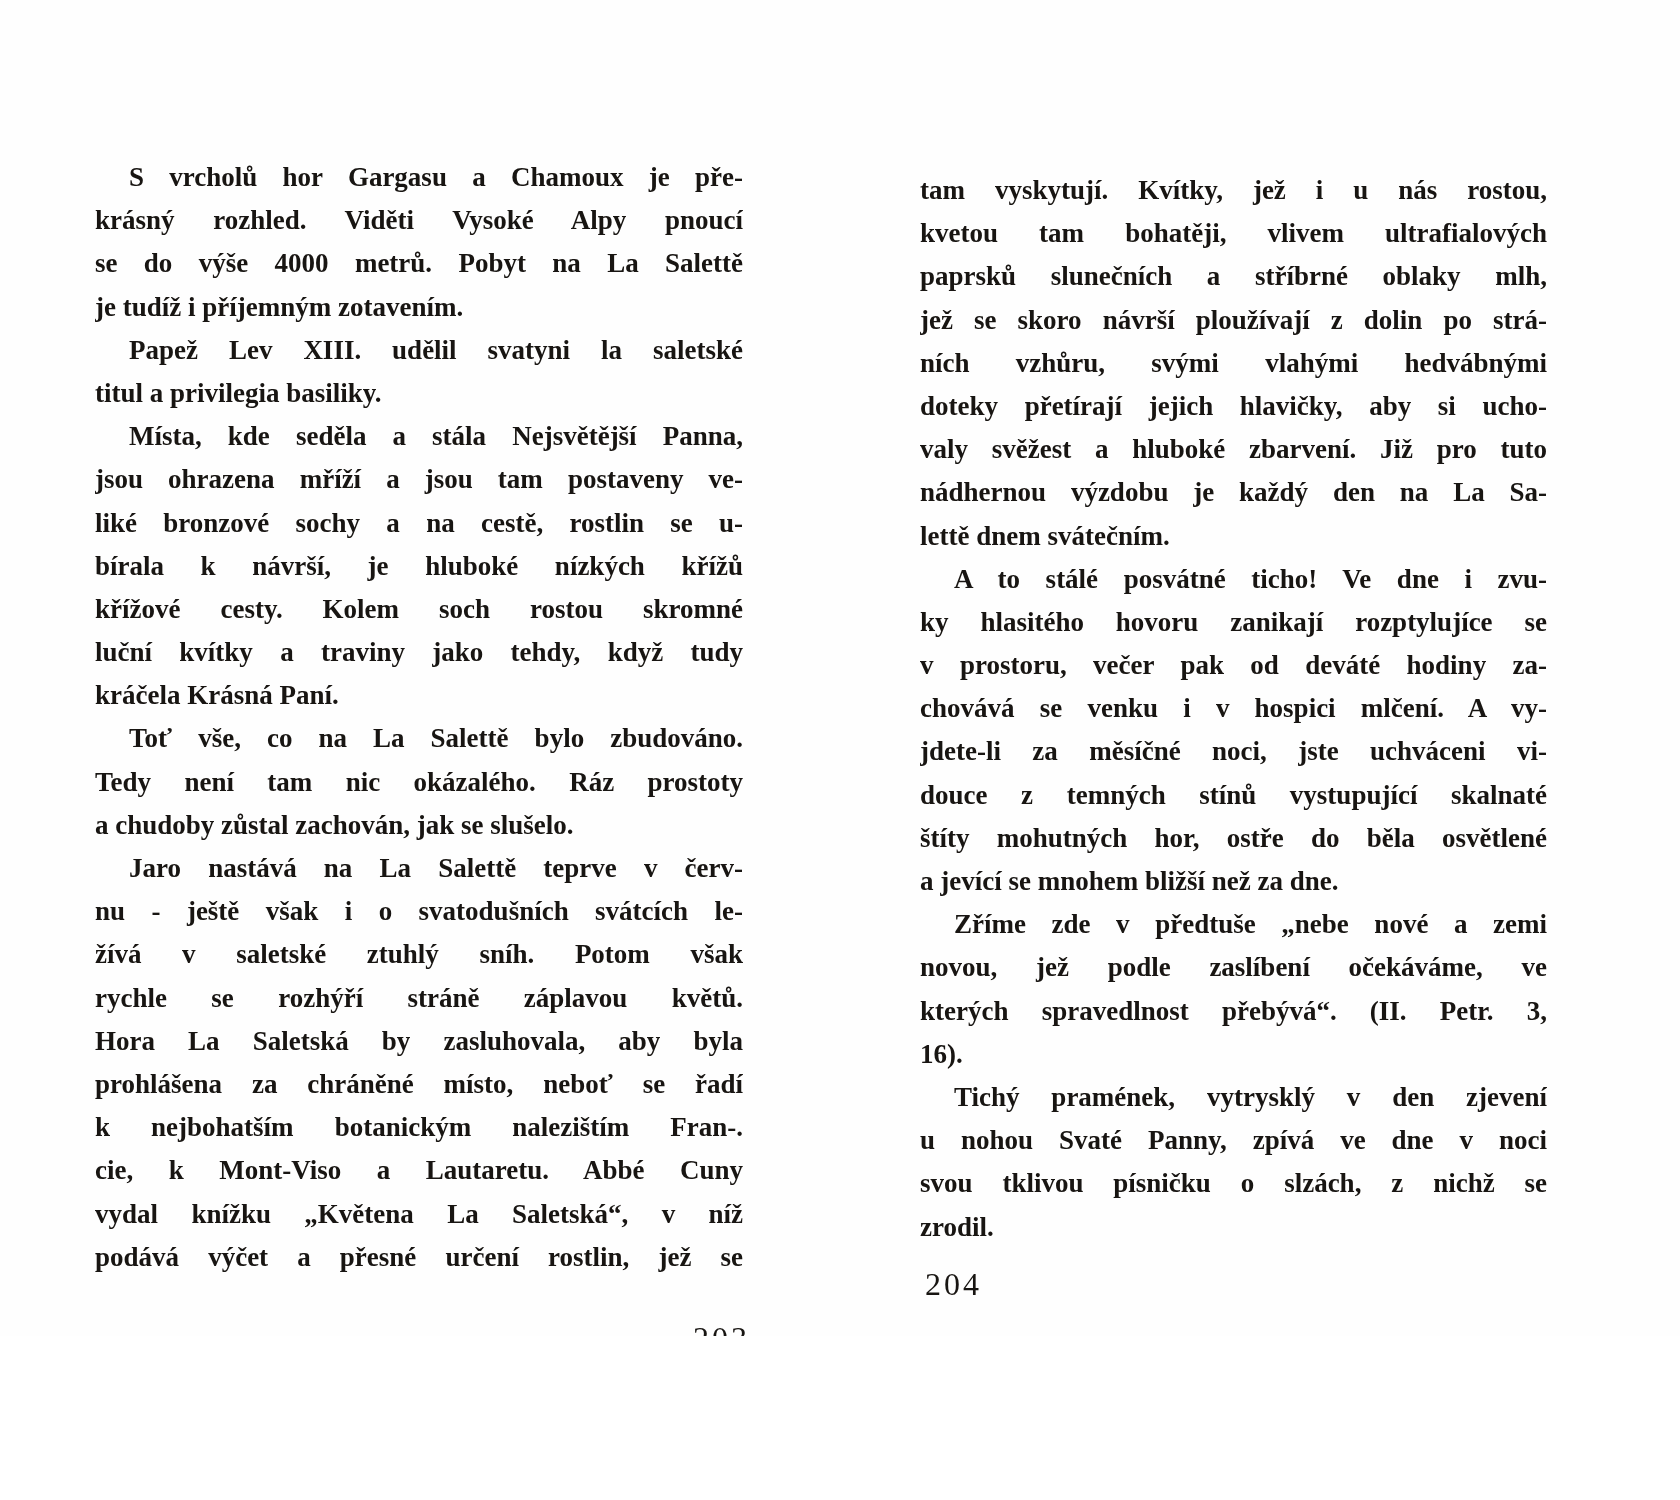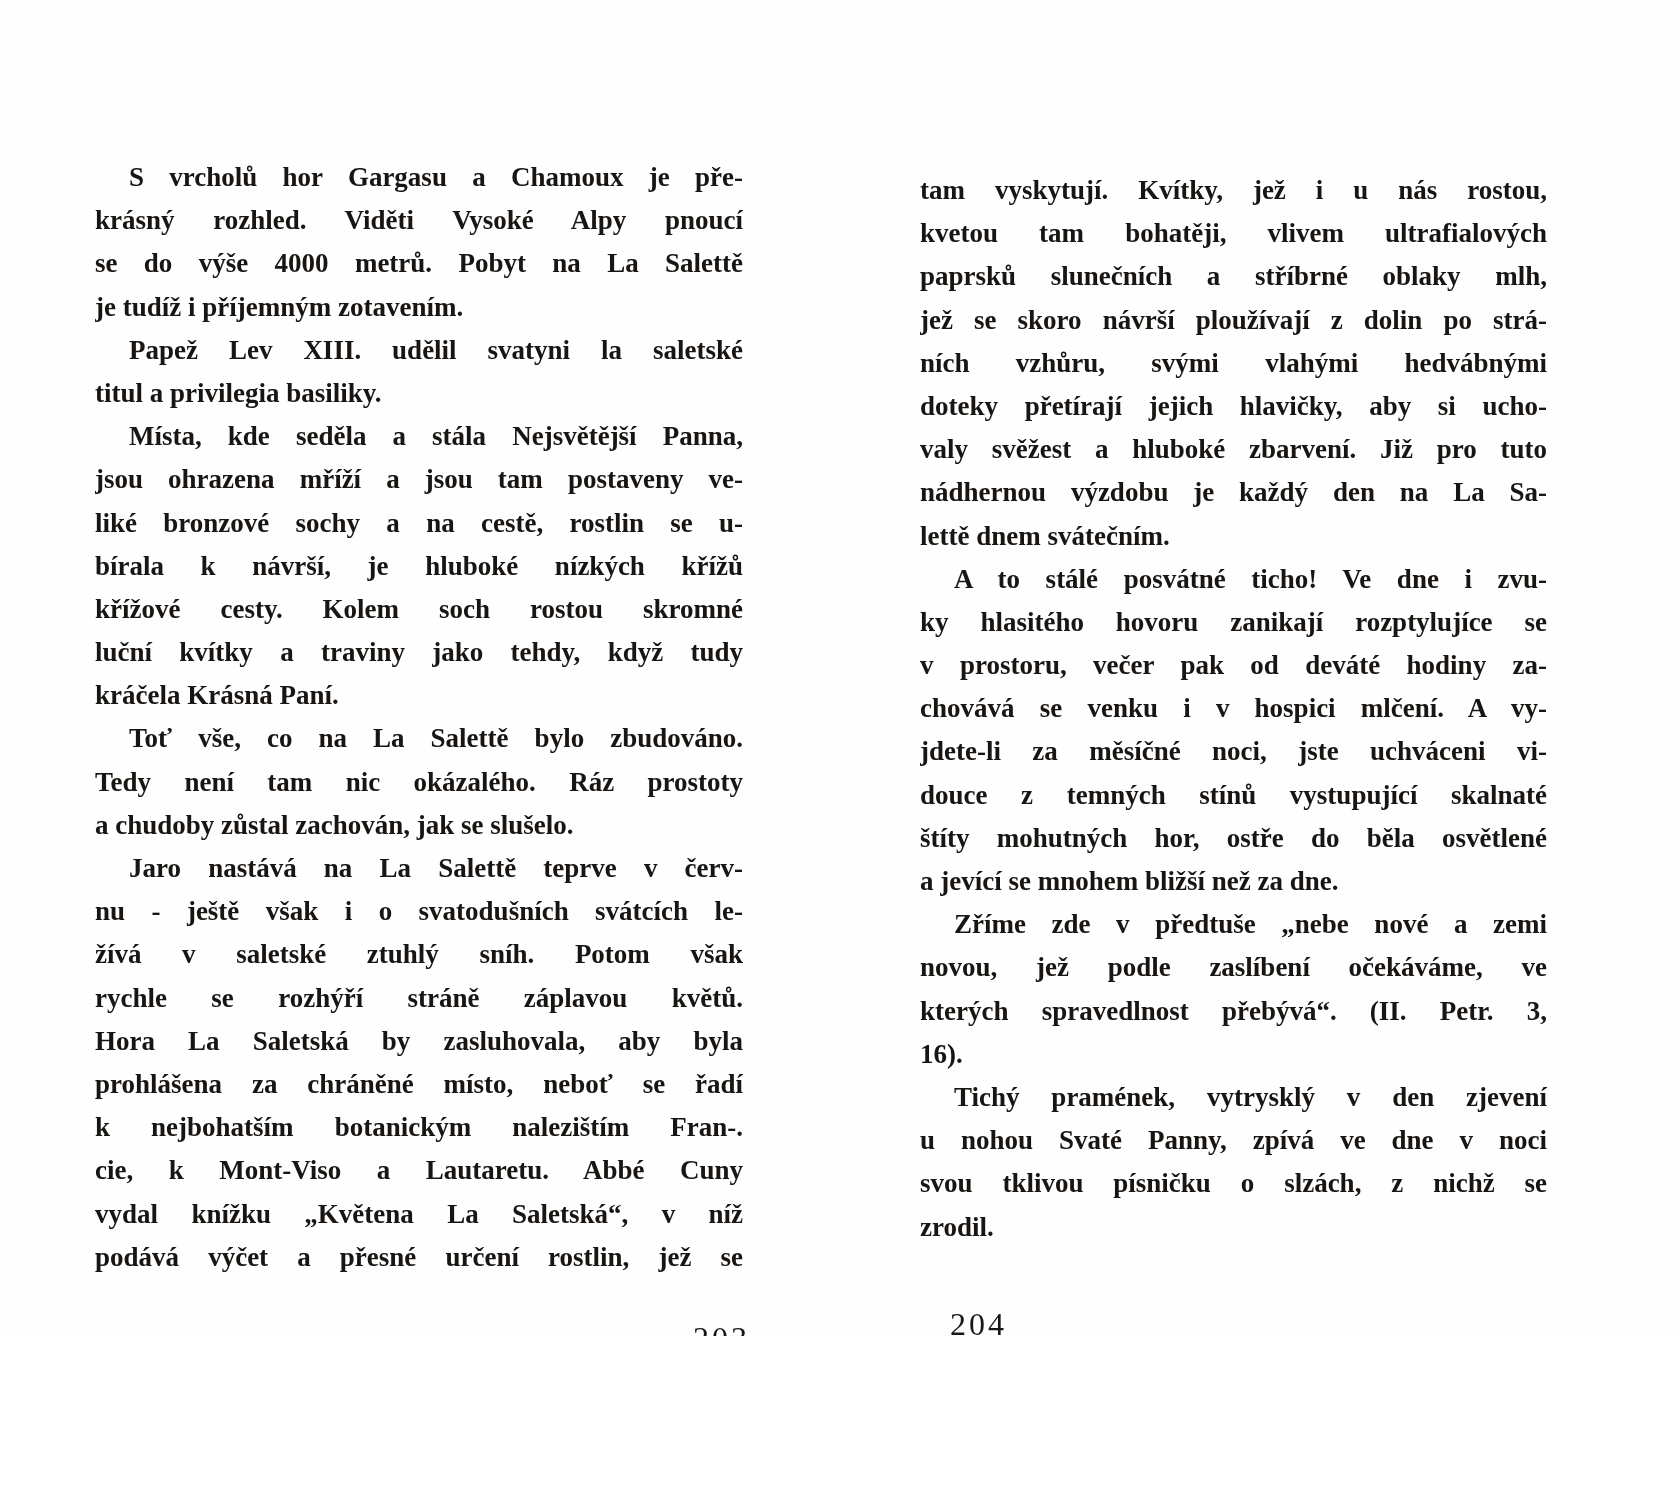--- a/index.html
+++ b/index.html
@@ -47,21 +47,21 @@
   .line.indent {
     text-indent: 34px;
   }
   .page-number {
     position: absolute;
     font-size: 32px;
     font-weight: 400;
     letter-spacing: 3px;
   }
   .pn-left  { left: 693px; top: 1320px; }
-  .pn-right { left: 925px; top: 1306px; margin-left: 25px; }
+  .pn-right { left: 925px; top: 1266px; }
 </style>
 </head>
 <body>
 
 <div class="spread">
 
   <section>
     <div class="textcol col-left">
         <div class="line indent">S vrcholů hor Gargasu a Chamoux je pře-</div>
         <div class="line">krásný rozhled. Viděti Vysoké Alpy pnoucí</div>

